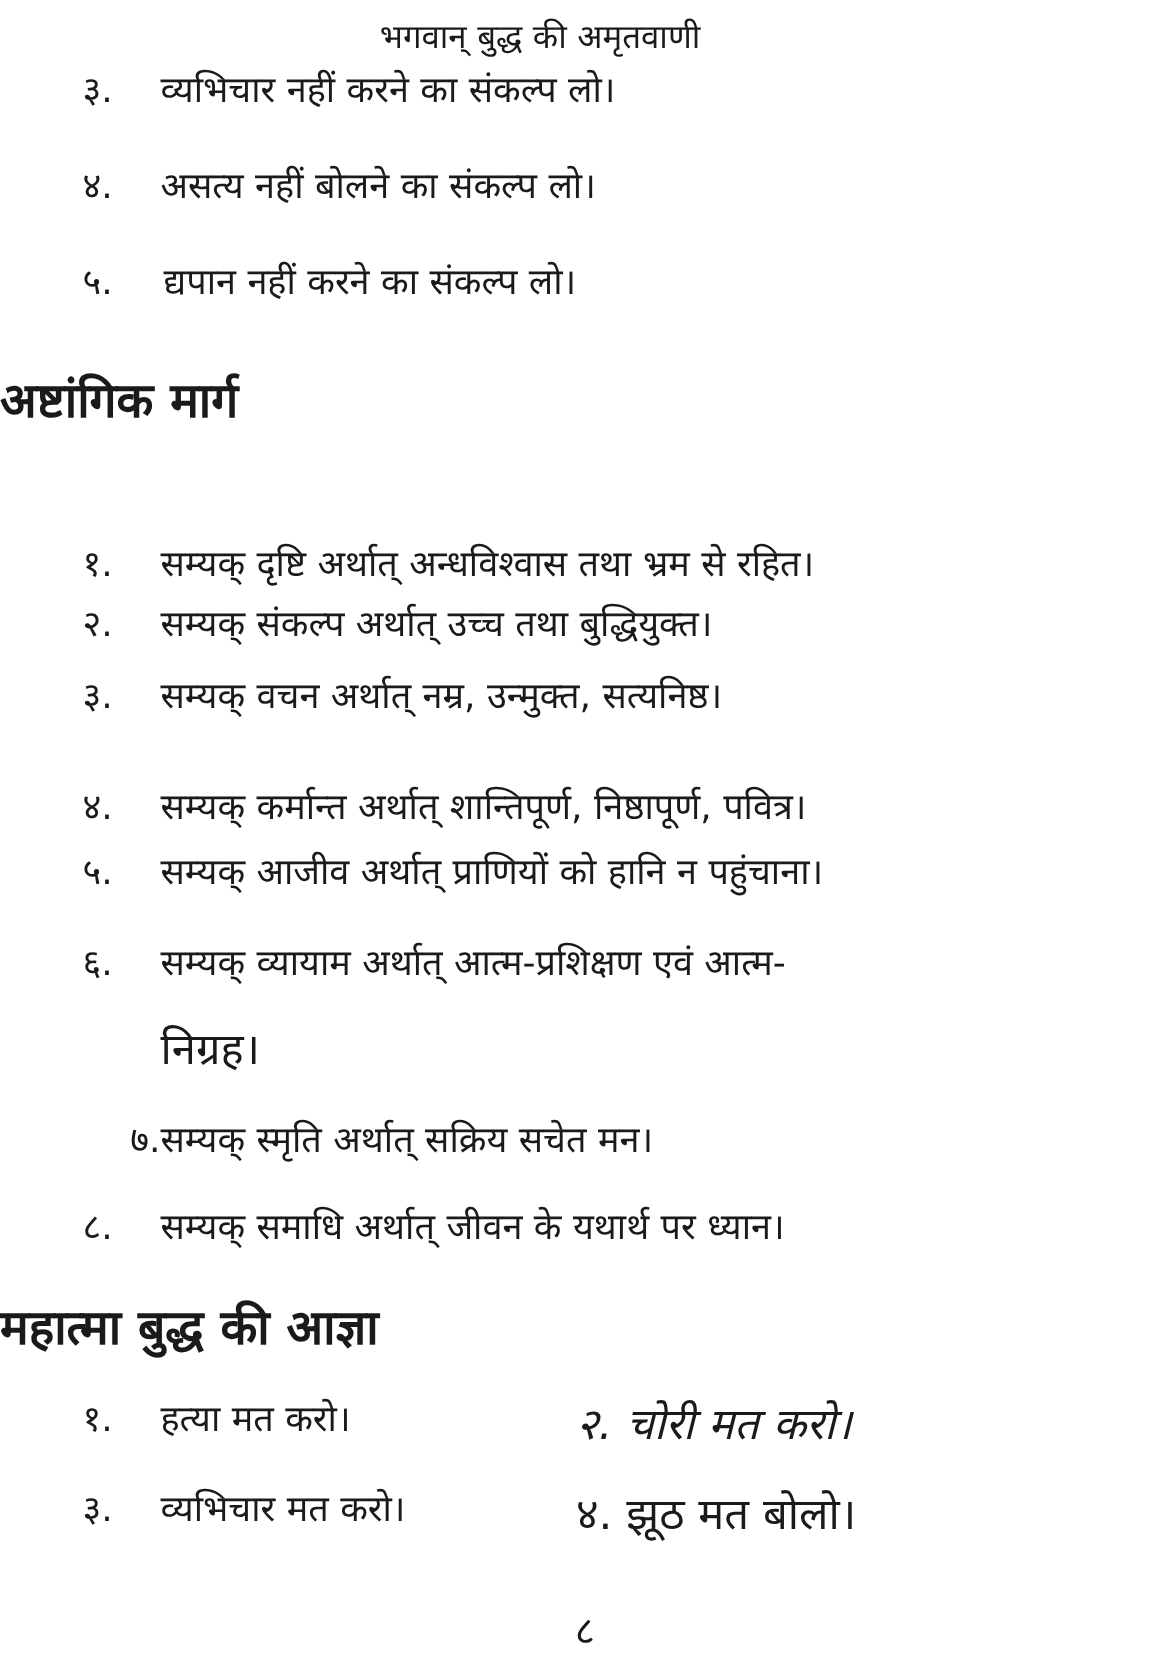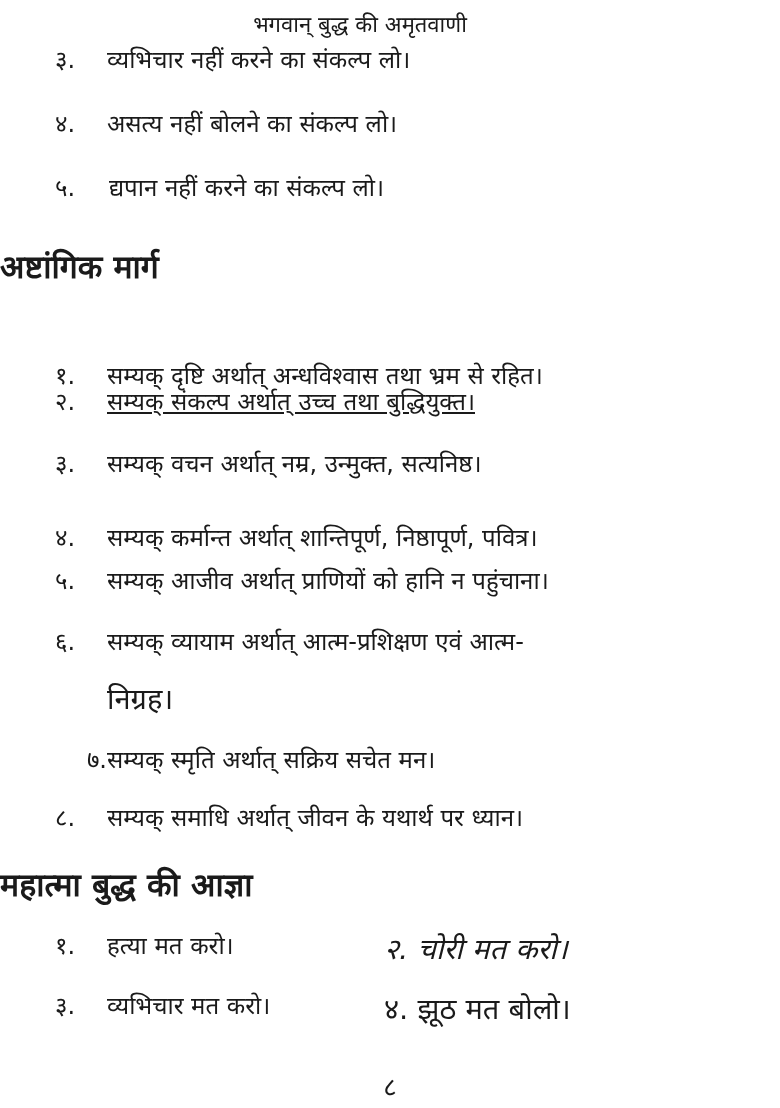--- a/index.html
+++ b/index.html
@@ -40,21 +40,21 @@
 </div>
 <div class="line" style="top:170px;">
   <span class="num">५.</span><span style="margin-left:2px;">द्यपान नहीं करने का संकल्प लो।</span>
 </div>
 
 <div class="section-title" style="top:244px;">अष्टांगिक मार्ग</div>
 
 <div class="line" style="top:318px;margin-top:40px;">
   <span class="num">१.</span><span>सम्यक् दृष्टि अर्थात् अन्धविश्वास तथा भ्रम से रहित।</span>
 </div>
-<div class="line" style="top:384px;text-decoration:underline;">
+<div class="line" style="top:398px;">
   <span class="num">२.</span><span>सम्यक् संकल्प अर्थात् उच्च तथा बुद्धियुक्त।</span>
 </div>
 <div class="line" style="top:446px;">
   <span class="num">३.</span><span>सम्यक् वचन अर्थात् नम्र, उन्मुक्त, सत्यनिष्ठ।</span>
 </div>
 <div class="line" style="top:504px;margin-top:16px;">
   <span class="num">४.</span><span>सम्यक् कर्मान्त अर्थात् शान्तिपूर्ण, निष्ठापूर्ण, पवित्र।</span>
 </div>
 <div class="line" style="top:563px;">
   <span class="num">५.</span><span>सम्यक् आजीव अर्थात् प्राणियों को हानि न पहुंचाना।</span>

